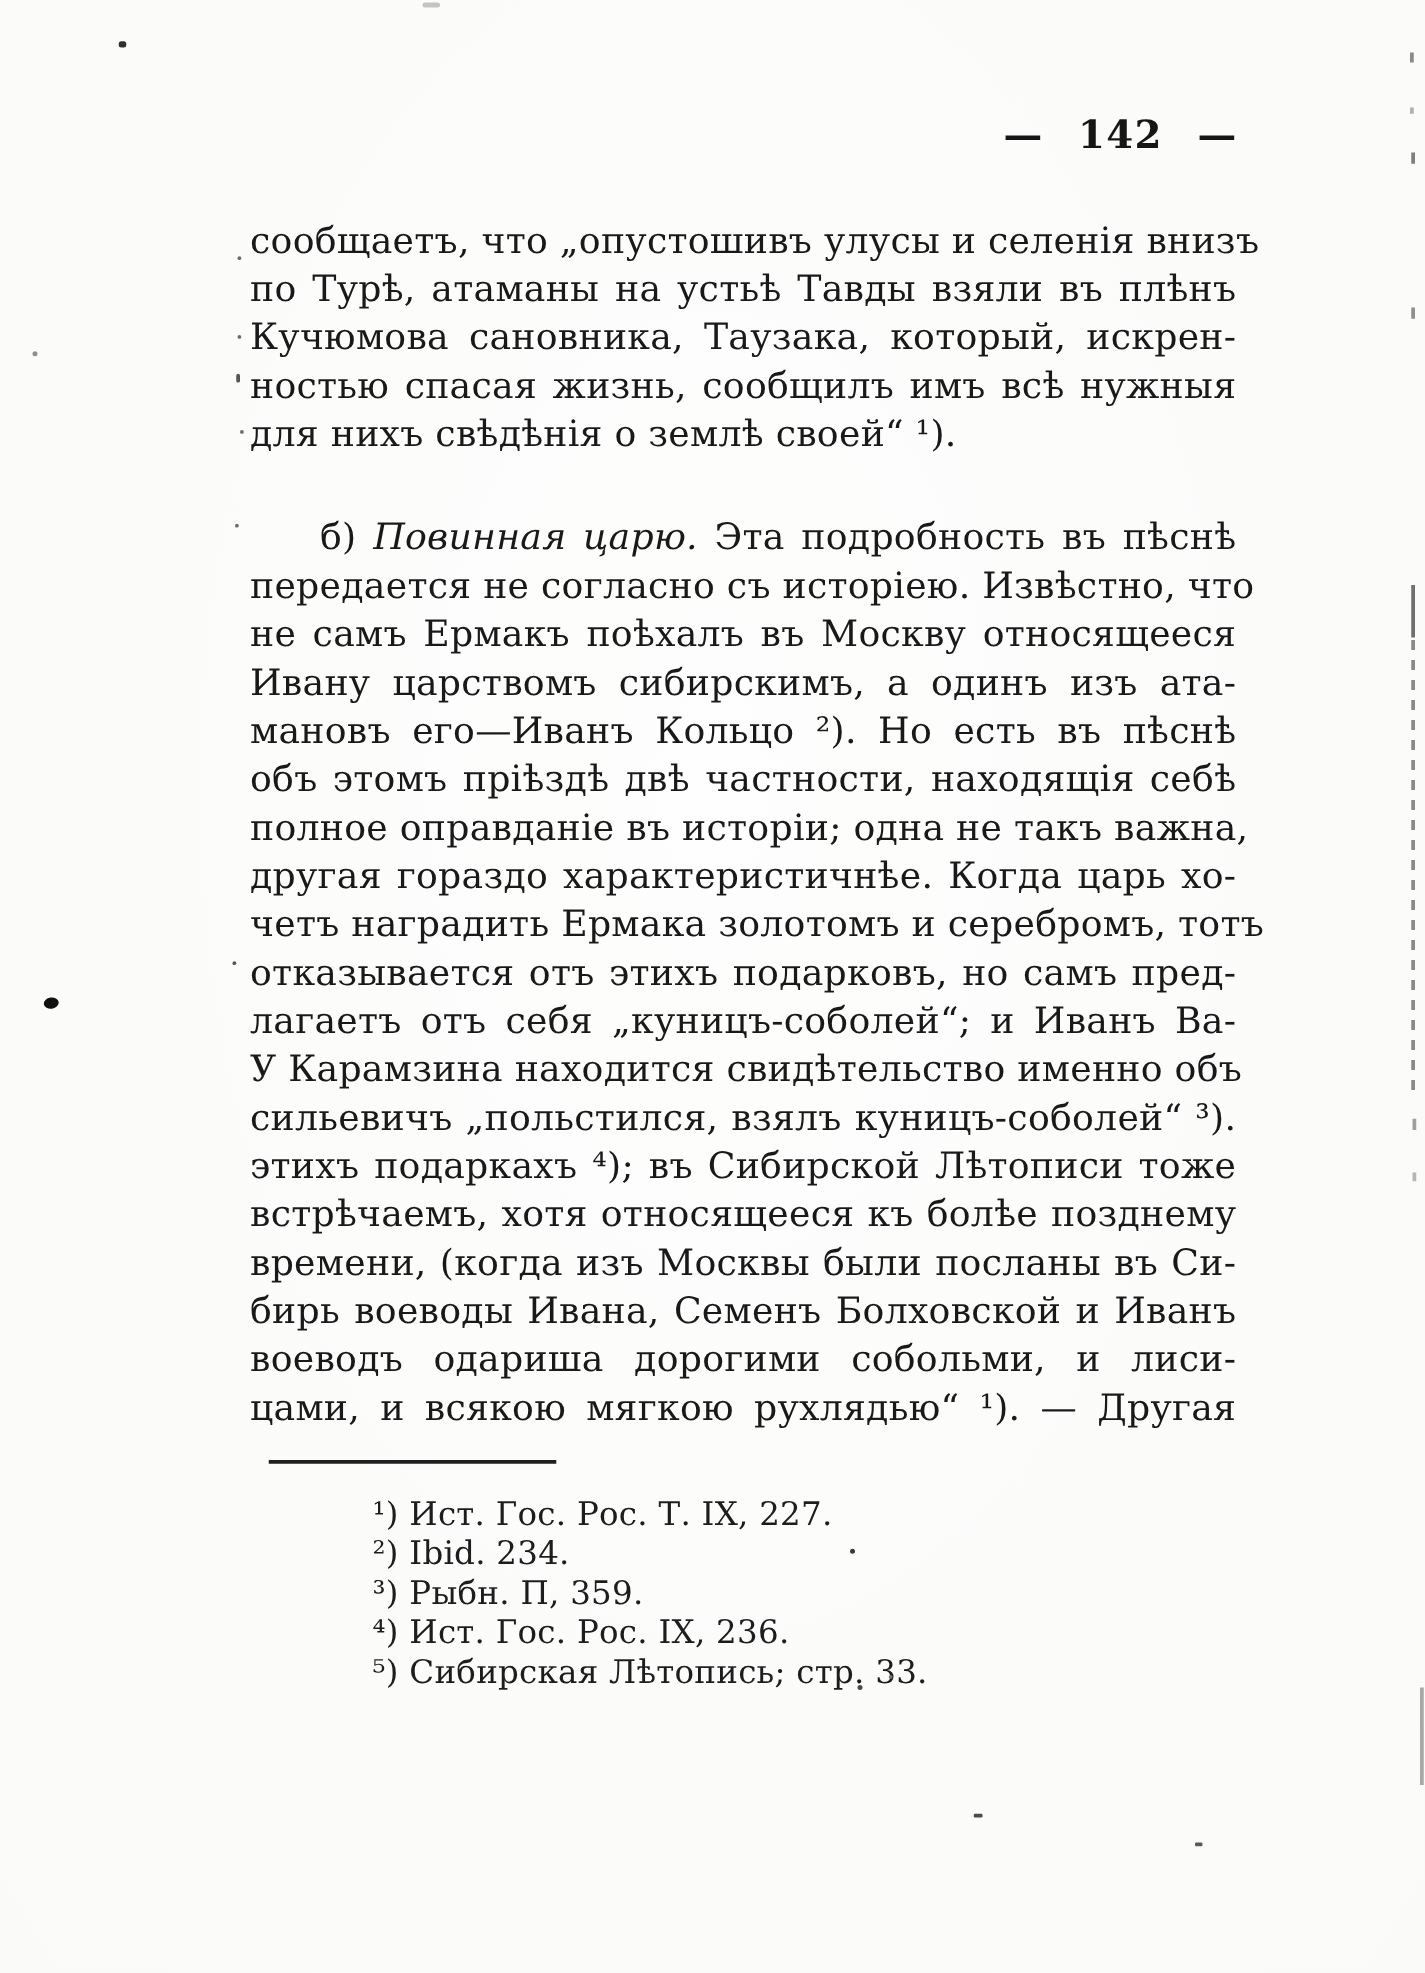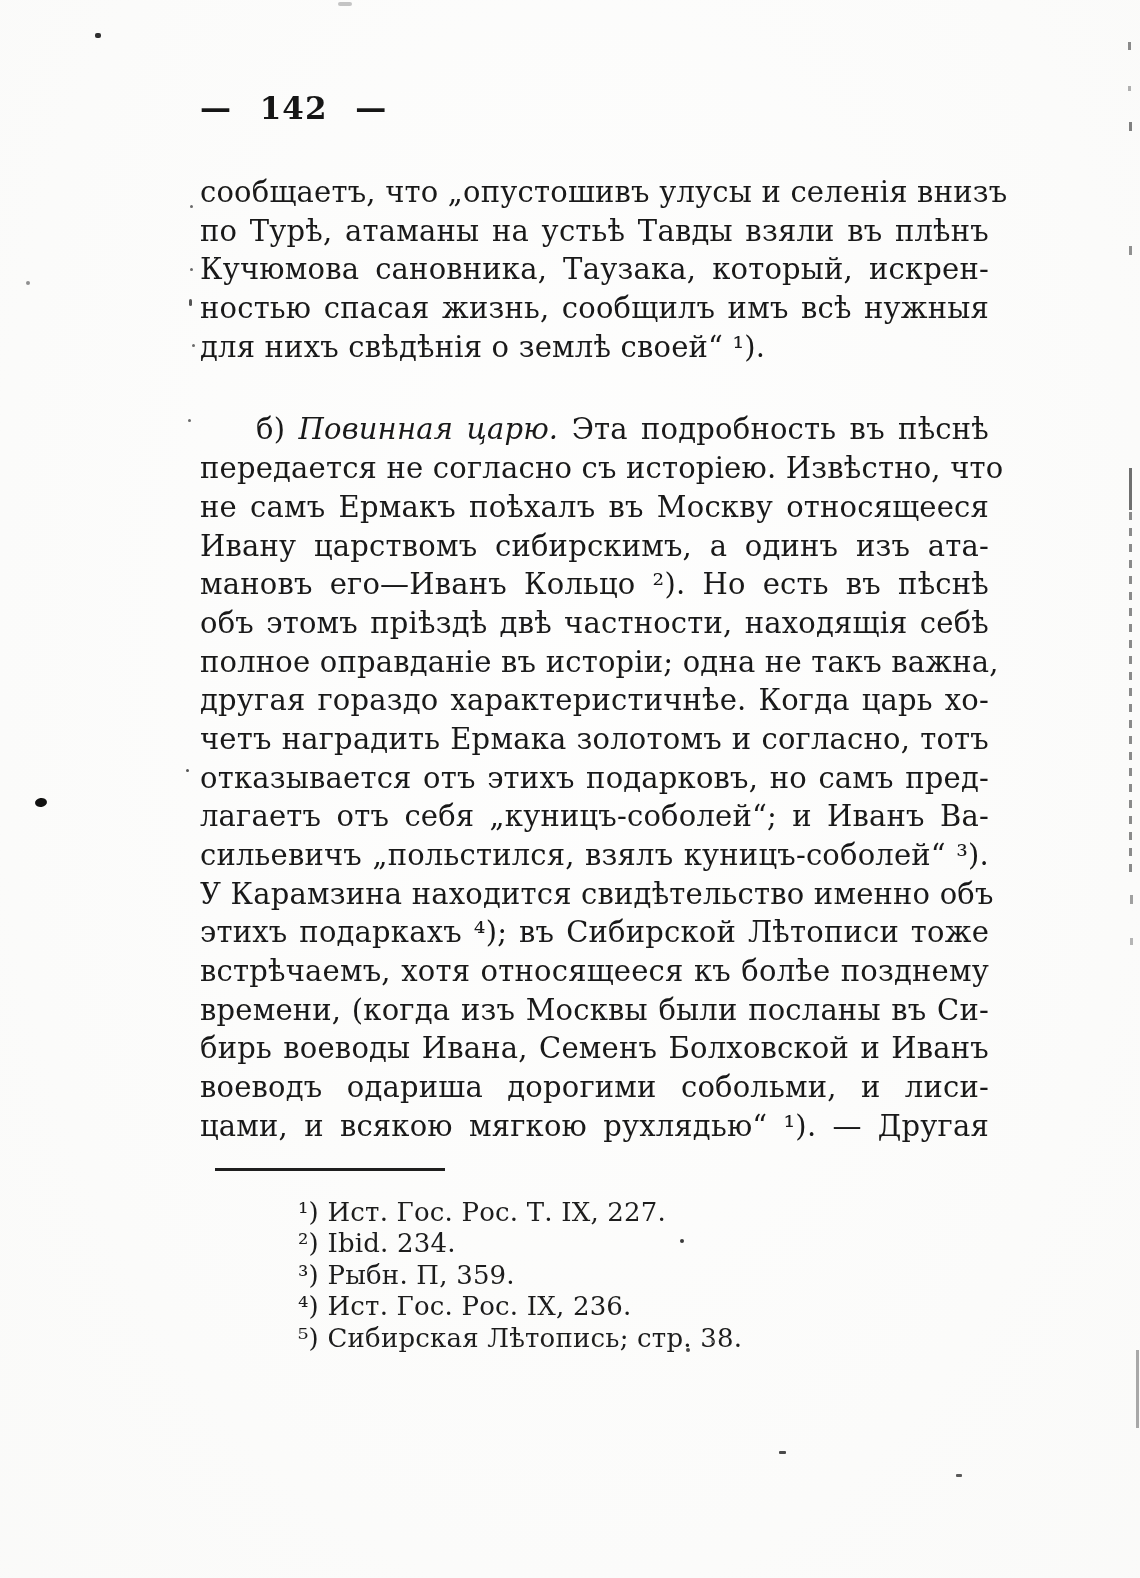--- a/index.html
+++ b/index.html
@@ -13,21 +13,21 @@
   }
   .page {
     position: absolute; inset: 0;
     background:
       radial-gradient(ellipse at 50% 40%, rgba(255,255,255,0.6), rgba(246,246,244,0.35)),
       #fcfcfb;
   }
   .page-number {
     position: absolute;
     top: 90px; left: 200px; width: 790px;
-    text-align: left;
+    text-align: right;
     font-size: 31px; font-weight: bold;
     letter-spacing: 1px; word-spacing: 16px;
     color: #161616;
   }
   .body-text {
     position: absolute;
     top: 173px; left: 200px; width: 789px;
     font-size: 29px; line-height: 38.7px;
     letter-spacing: 0.2px;
     color: #191919;
@@ -72,41 +72,41 @@
       <div class="line"><span>ностью спасая жизнь, сообщилъ имъ всѣ нужныя</span></div>
       <div class="line para-end"><span>для нихъ свѣдѣнія о землѣ своей“ ¹).</span></div>
       <div class="line indent"><span>б) </span><span class="it">Повинная царю.</span><span> Эта подробность въ пѣснѣ</span></div>
       <div class="line"><span>передается не согласно съ исторіею. Извѣстно, что</span></div>
       <div class="line"><span>не самъ Ермакъ поѣхалъ въ Москву относящееся</span></div>
       <div class="line"><span>Ивану царствомъ сибирскимъ, а одинъ изъ ата-</span></div>
       <div class="line"><span>мановъ его—Иванъ Кольцо ²). Но есть въ пѣснѣ</span></div>
       <div class="line"><span>объ этомъ пріѣздѣ двѣ частности, находящія себѣ</span></div>
       <div class="line"><span>полное оправданіе въ исторіи; одна не такъ важна,</span></div>
       <div class="line"><span>другая гораздо характеристичнѣе. Когда царь хо-</span></div>
-      <div class="line"><span>четъ наградить Ермака золотомъ и согласно, тотъ</span></div>
+      <div class="line"><span>четъ наградить Ермака золотомъ и серебромъ, тотъ</span></div>
       <div class="line"><span>отказывается отъ этихъ подарковъ, но самъ пред-</span></div>
       <div class="line"><span>лагаетъ отъ себя „куницъ-соболей“; и Иванъ Ва-</span></div>
+      <div class="line"><span>У Карамзина находится свидѣтельство именно объ</span></div>
       <div class="line"><span>сильевичъ „польстился, взялъ куницъ-соболей“ ³).</span></div>
-      <div class="line"><span>У Карамзина находится свидѣтельство именно объ</span></div>
       <div class="line"><span>этихъ подаркахъ ⁴); въ Сибирской Лѣтописи тоже</span></div>
       <div class="line"><span>встрѣчаемъ, хотя относящееся къ болѣе позднему</span></div>
       <div class="line"><span>времени, (когда изъ Москвы были посланы въ Си-</span></div>
       <div class="line"><span>бирь воеводы Ивана, Семенъ Болховской и Иванъ</span></div>
       <div class="line"><span>воеводъ одариша дорогими собольми, и лиси-</span></div>
       <div class="line"><span>цами, и всякою мягкою рухлядью“ ¹). — Другая</span></div>
     </div>
 
   <div class="fn-rule"></div>
 
   <div class="footnotes">
       <div class="fline">¹) Ист. Гос. Рос. Т. IX, 227.</div>
       <div class="fline">²) Ibid. 234.</div>
       <div class="fline">³) Рыбн. П, 359.</div>
       <div class="fline">⁴) Ист. Гос. Рос. IX, 236.</div>
-      <div class="fline">⁵) Сибирская Лѣтопись; стр. 38.</div>
+      <div class="fline">⁵) Сибирская Лѣтопись; стр. 33.</div>
     </div>
 
   <div class="art" style="left:35px;top:798px;width:12px;height:9px;background:#111;border-radius:55%;transform:rotate(-8deg);"></div>
   <div class="art" style="left:95px;top:33px;width:6px;height:5px;background:#303030;border-radius:2px;"></div>
   <div class="art" style="left:26px;top:281px;width:4px;height:4px;background:#8f8f8f;border-radius:50%;"></div>
   <div class="art" style="left:338px;top:2px;width:14px;height:4px;background:#c4c4c4;border-radius:2px;"></div>
   <div class="art" style="left:190px;top:205px;width:3px;height:3px;background:#6a6a6a;border-radius:50%;"></div>
   <div class="art" style="left:190px;top:268px;width:3px;height:3px;background:#6a6a6a;border-radius:50%;"></div>
   <div class="art" style="left:189px;top:299px;width:3px;height:7px;background:#555;border-radius:2px;"></div>
   <div class="art" style="left:192px;top:344px;width:3px;height:3px;background:#6a6a6a;border-radius:50%;"></div>

